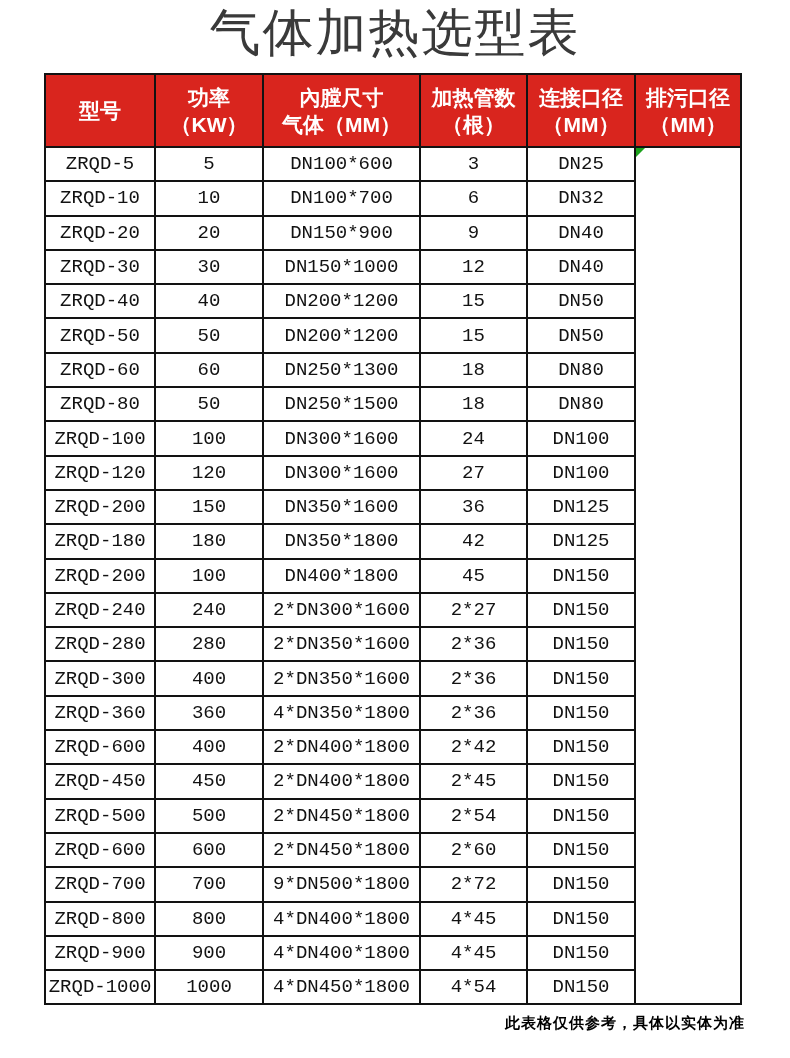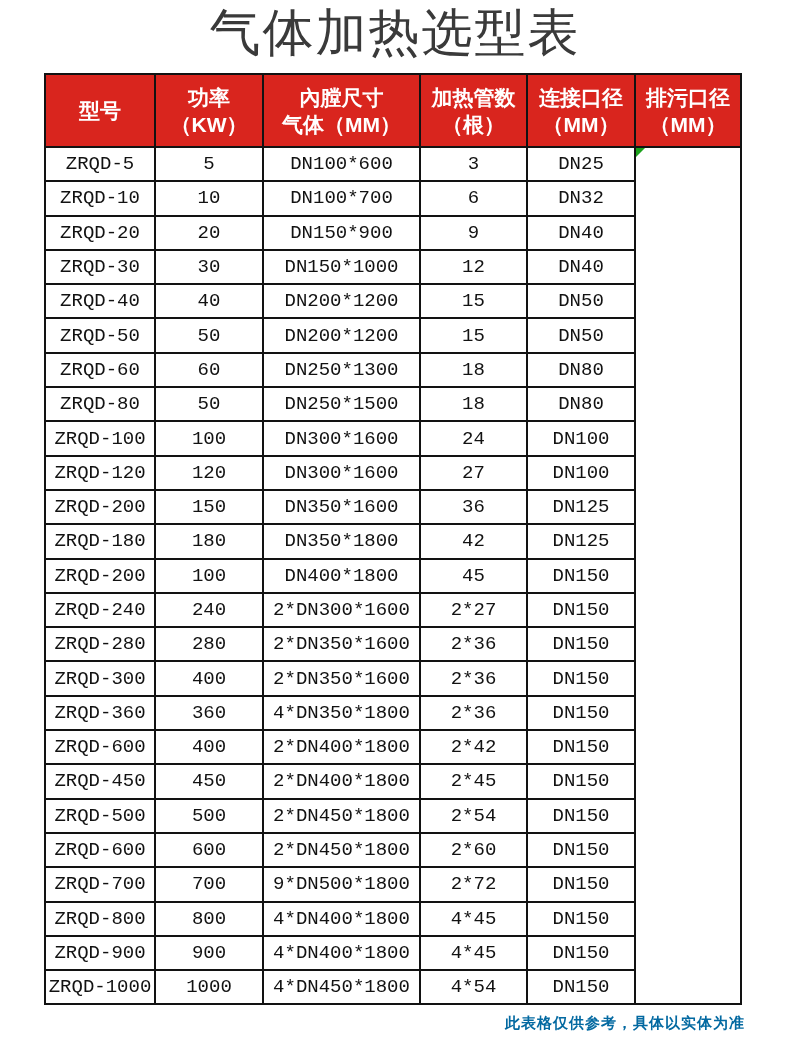--- a/index.html
+++ b/index.html
@@ -69,21 +69,21 @@
     border-right:9px solid transparent;
   }
   .footnote{
     position:absolute;
     top:1014px;
     right:45px;
     font-family:"Liberation Serif","DejaVu Serif",serif;
     font-size:15px;
     font-weight:600;
     letter-spacing:1px;
-    color:#0369a1;
+    color:#000000;
   }
 </style>
 </head>
 <body>
 
 <div class="title">气体加热选型表</div>
 
 <table class="spec">
   <colgroup>
     <col class="c-model">

